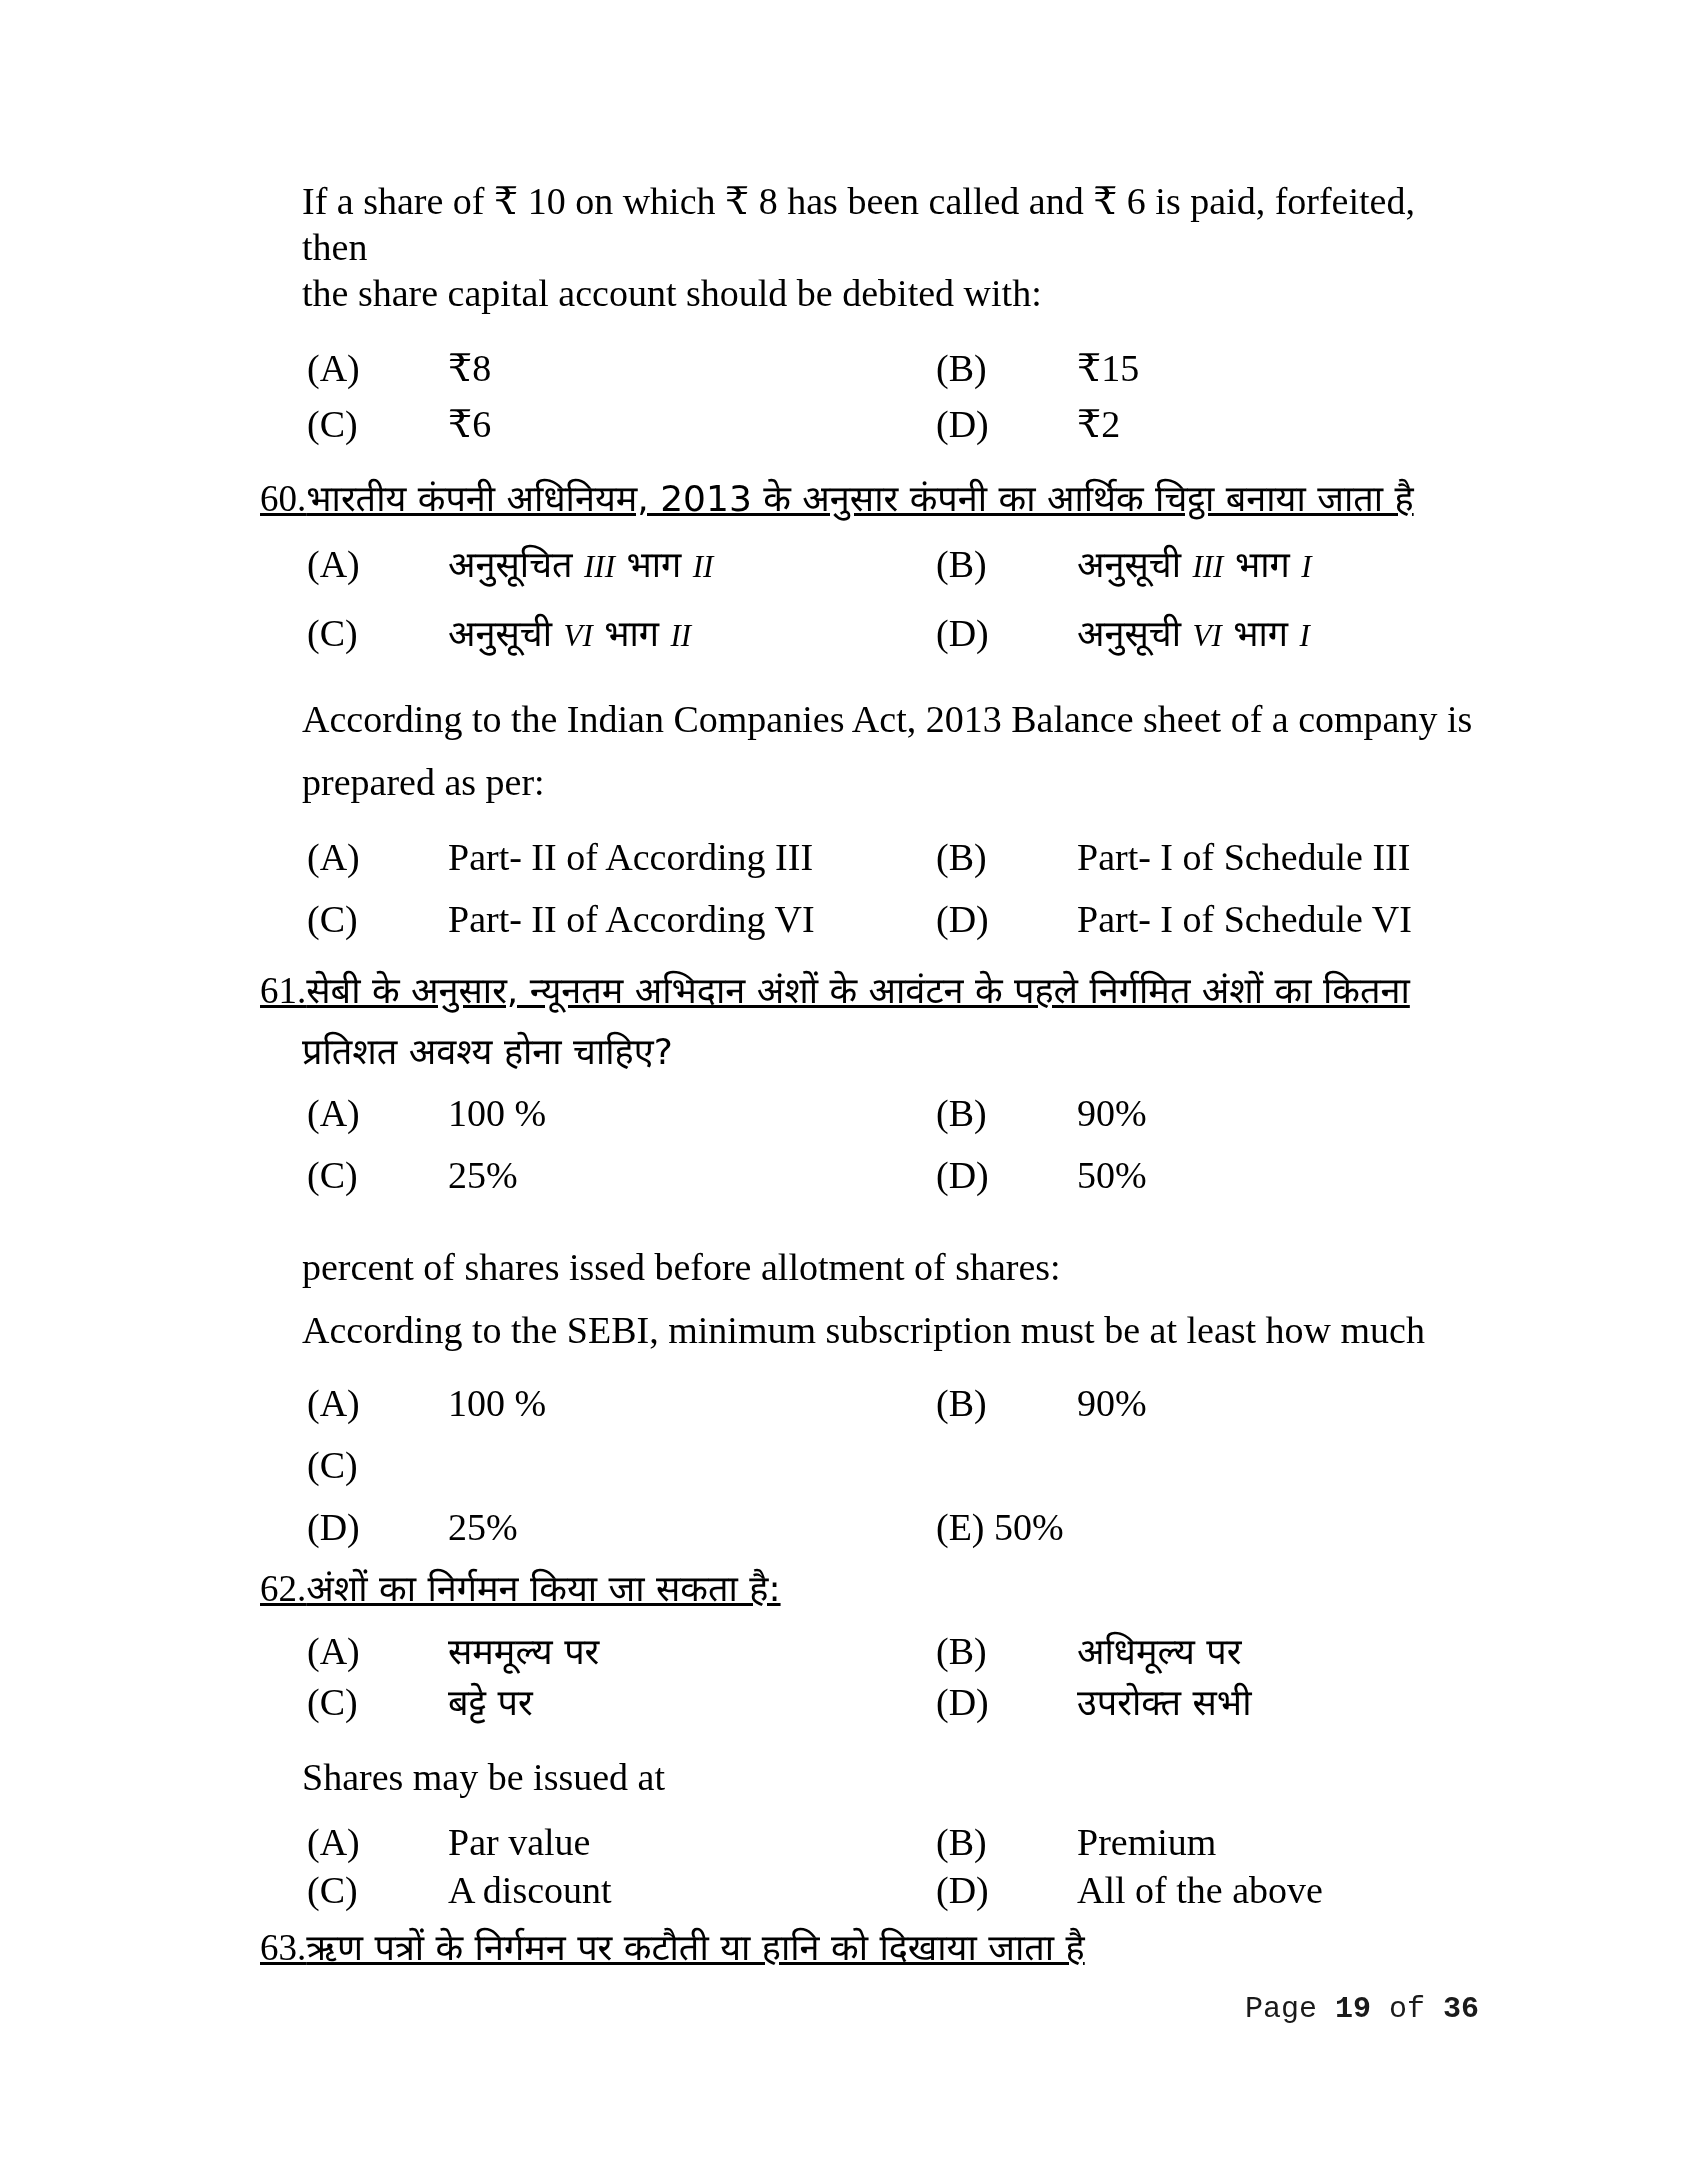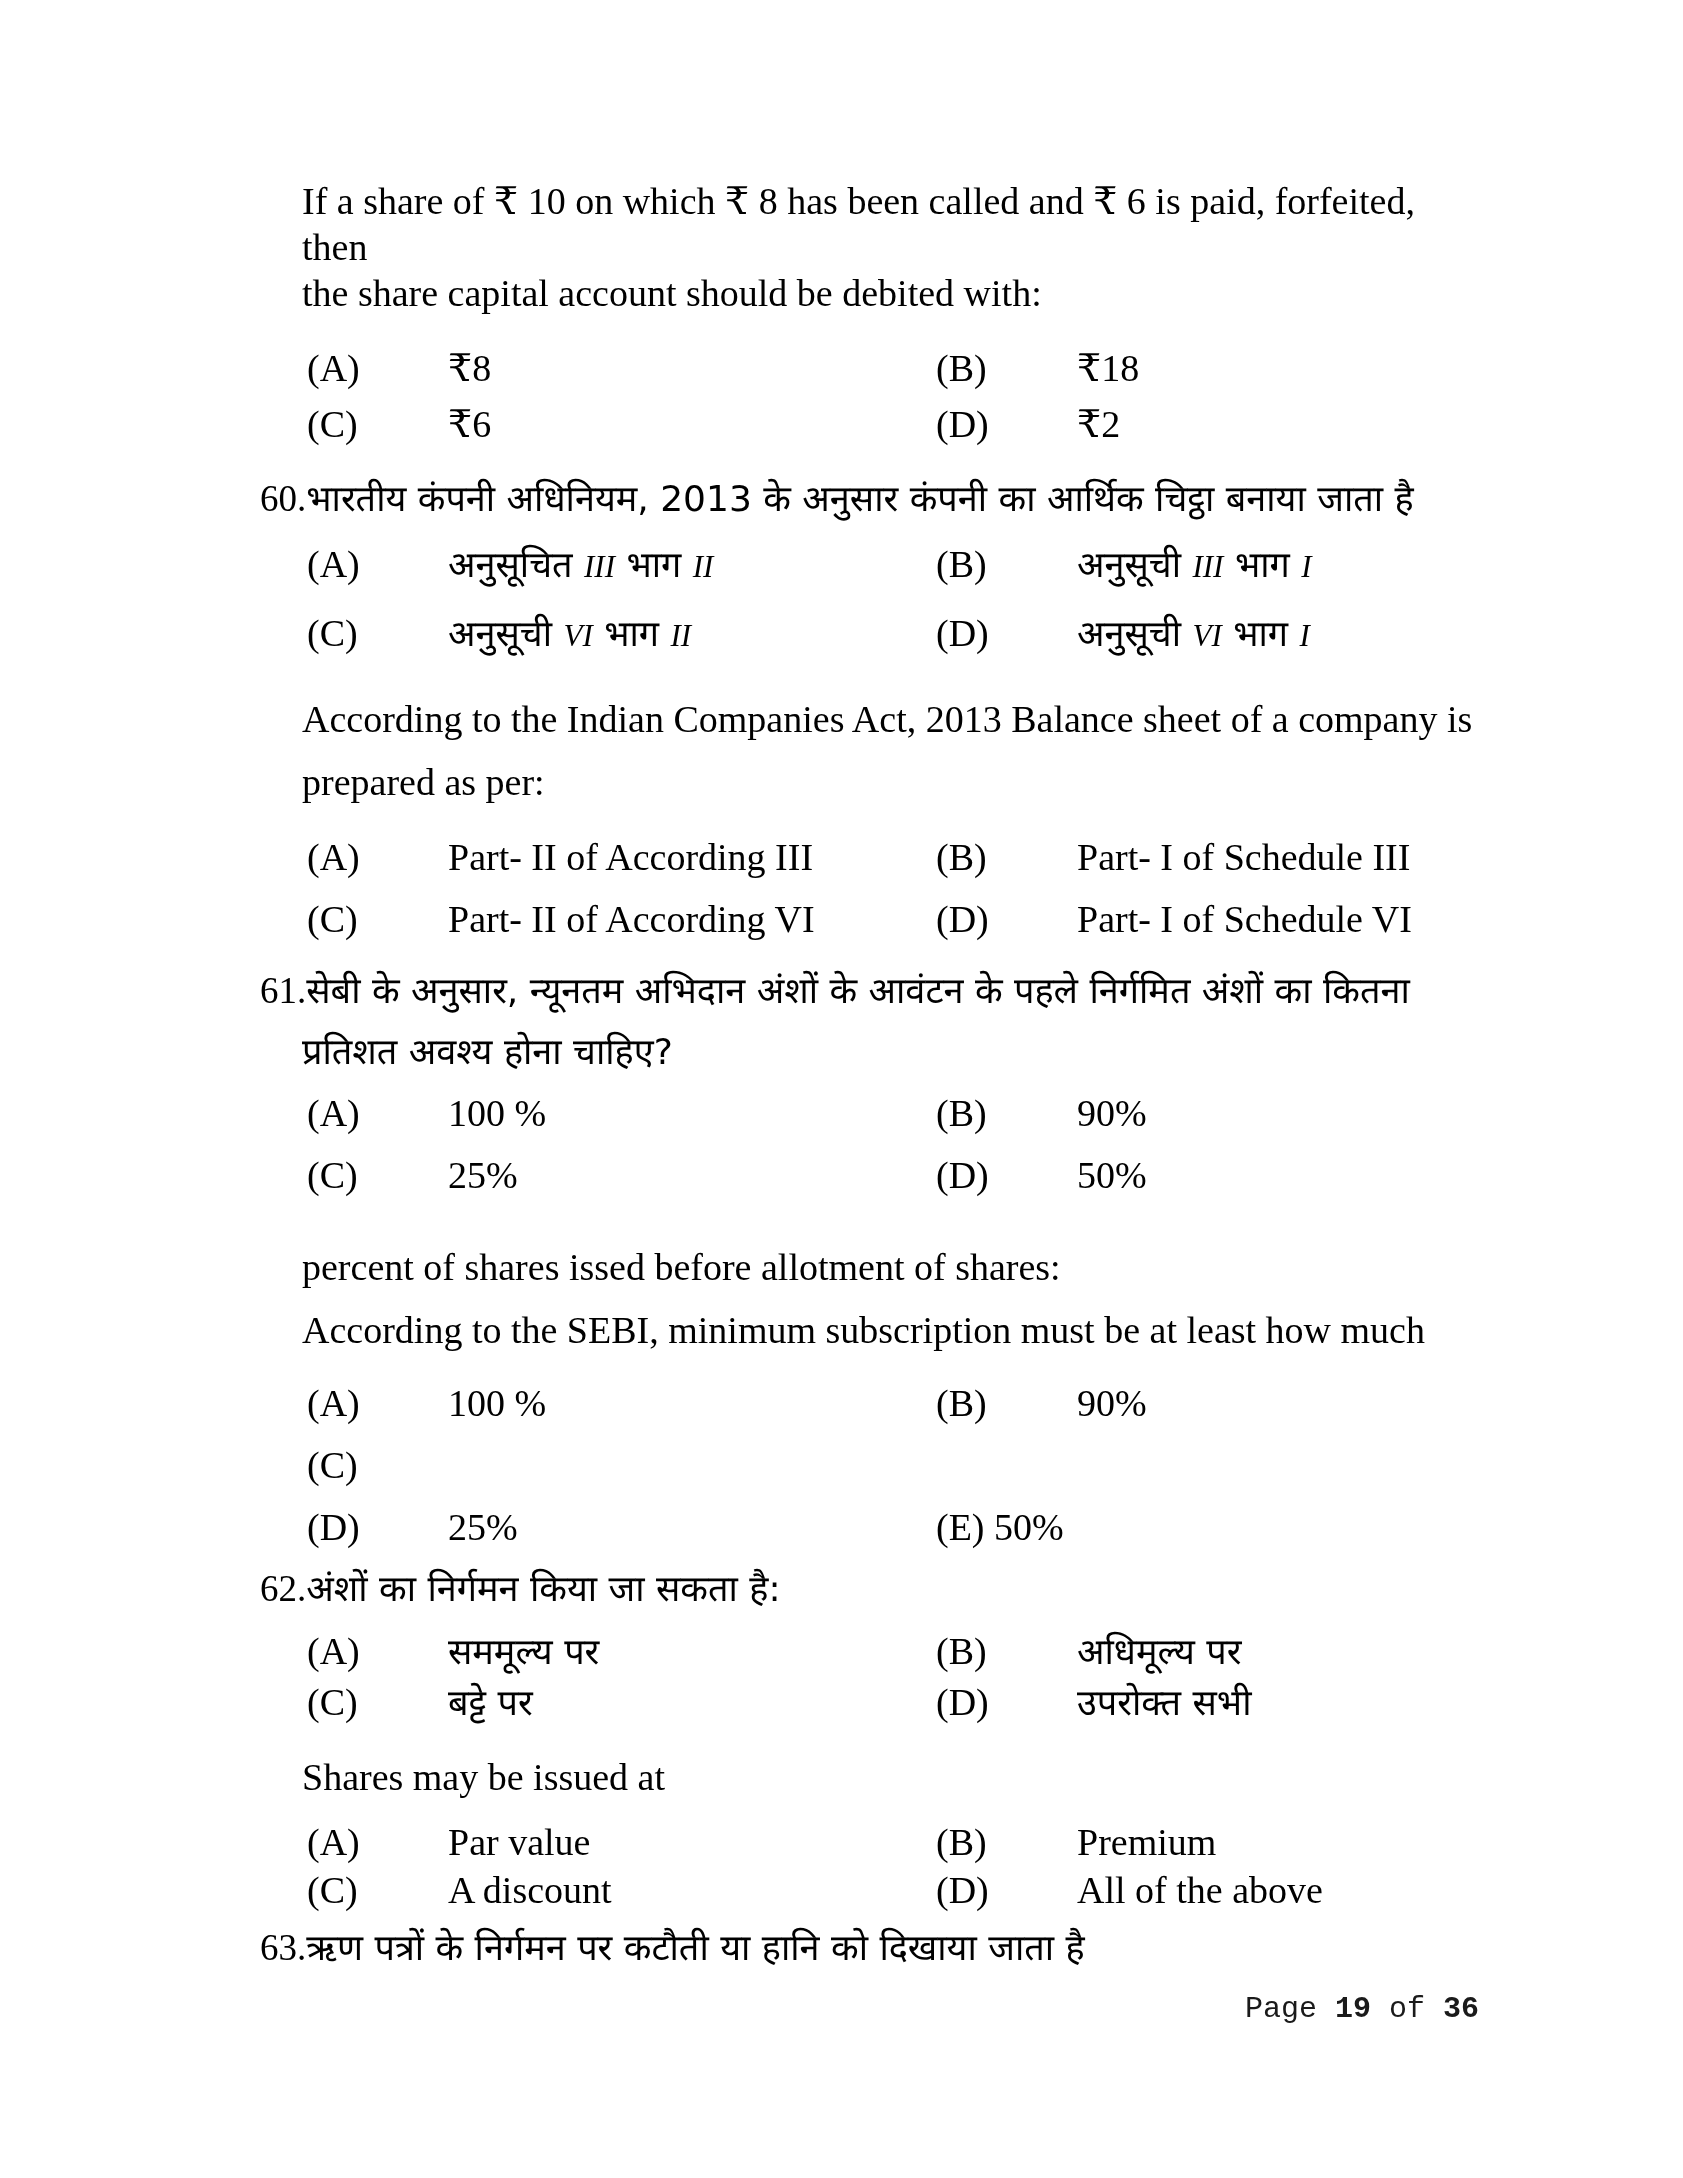--- a/index.html
+++ b/index.html
@@ -27,21 +27,21 @@
     grid-template-columns: 141px 488px 141px auto;
     margin-left: 307px;
     align-items: baseline;
   }
   .opt-l { font-size: 38px; }
 
   
   .q-en { margin-left: 302px; }
 
   
-  .headline { margin-left: 260px; }
+  .headline { margin-left: 260px; text-decoration: underline; }
 
   
   #s1  { margin-top: 178px; line-height: 46px; }
   #s2  { margin-top: 28px;  line-height: 48px; row-gap: 8px; }
   #s3  { margin-top: 21px;  line-height: 59px; }
   #s4  { margin-top: 7px;   line-height: 59px; row-gap: 8px; }
   #s5  { margin-top: 23px;  line-height: 63px; }
   #s6  { margin-top: 19px;  line-height: 48px; row-gap: 14px; }
   #s7a { margin-top: 17px;  line-height: 61px; }
   #s7b { margin-left: 302px; line-height: 61px; }
@@ -71,21 +71,21 @@
 
   <div class="q-en" id="s1">
     <p class="en">If a share of ₹ 10 on which ₹ 8 has been called and ₹ 6 is paid, forfeited, then</p>
     <p class="en">the share capital account should be debited with:</p>
   </div>
 
   <div class="opts en" id="s2">
     <span class="opt-l">(A)</span>
     <span>₹8</span>
     <span class="opt-l">(B)</span>
-    <span>₹18</span>
+    <span>₹15</span>
     <span class="opt-l">(C)</span>
     <span>₹6</span>
     <span class="opt-l">(D)</span>
     <span>₹2</span>
   </div>
 
   <p class="headline" id="s3"><span class="num en">60.</span><span class="hi">भारतीय कंपनी अधिनियम, 2013 के अनुसार कंपनी का आर्थिक चिट्ठा बनाया जाता है</span></p>
 
   <div class="opts" id="s4">
     <span class="opt-l en">(A)</span>

